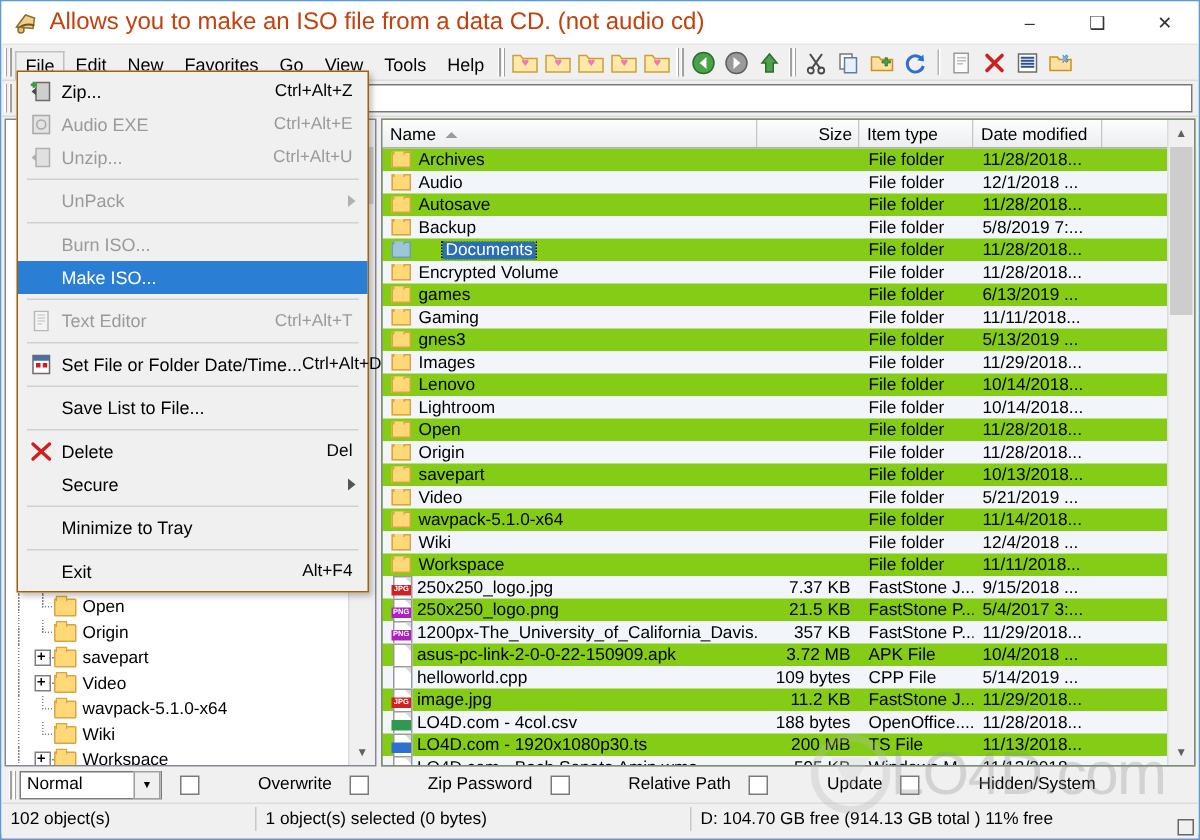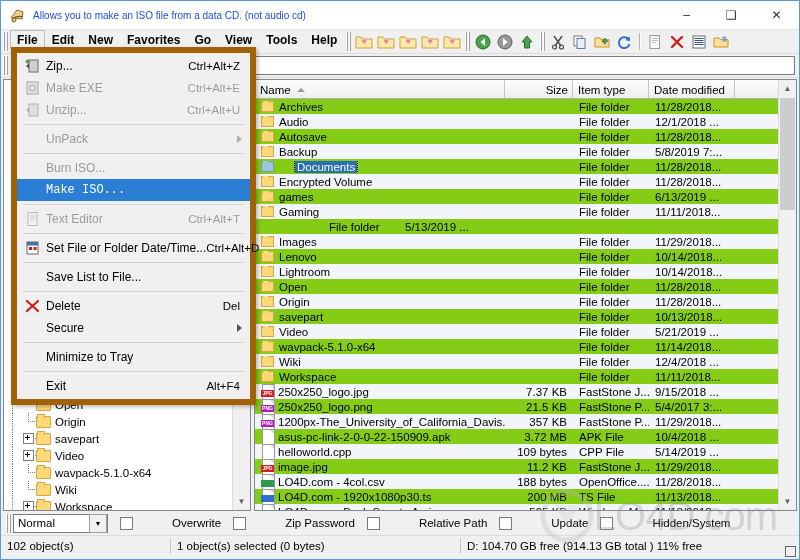--- a/index.html
+++ b/index.html
@@ -11,33 +11,33 @@
     color:#000;
     -webkit-font-smoothing:none;
   }
   .app{position:relative;width:800px;height:560px;box-sizing:border-box;
        border:1px solid #5b9bd5;background:#f0f0f0;}
 
   
   .titlebar{height:28px;background:#ffffff;display:flex;align-items:center;
             border-bottom:1px solid #e5e5e5;}
   .title-icon{width:18px;height:18px;margin:0 6px 0 8px;position:relative;flex:none;}
-  .title-text{font-size:10px;color:#1d4ed8;flex:1;white-space:nowrap;overflow:hidden;}
+  .title-text{font-size:16px;color:#c2410c;flex:1;white-space:nowrap;overflow:hidden;}
   .winbtns{display:flex;height:28px;flex:none;}
   .winbtn{width:45px;height:28px;display:flex;align-items:center;justify-content:center;
           font-size:12px;color:#333;}
 
   
   .toolbar{height:23px;background:#f0f0f0;display:flex;align-items:center;
            border-bottom:1px solid #dcdcdc;position:relative;}
   .grip{width:7px;height:19px;margin:0 1px;flex:none;
         background:linear-gradient(to right,#f0f0f0 0,#f0f0f0 1px,#fff 1px,#fff 2px,#a0a0a0 2px,#a0a0a0 3px,#f0f0f0 3px,#f0f0f0 4px,#fff 4px,#fff 5px,#a0a0a0 5px,#a0a0a0 6px,#f0f0f0 6px);}
   .sep{width:1px;height:17px;background:#b4b4b4;margin:0 4px;flex:none;
        box-shadow:1px 0 0 #ffffff;}
-  .menubar{display:flex;align-items:flex-start;height:23px;font-weight:bold;}
+  .menubar{display:flex;align-items:flex-end;height:23px;}
   .menu-item{padding:3px 7px;font-size:12px;cursor:default;white-space:nowrap;}
   .menu-item.open{background:#f0f0f0;border:1px solid #c0c0c0;border-bottom:none;padding:2px 6px;}
   .tbtn{width:22px;height:21px;display:flex;align-items:center;justify-content:center;flex:none;}
   .tbtn svg{display:block;}
 
   
   .addrwrap{flex:1;display:flex;align-items:center;height:21px;padding-right:4px;}
   .addrbox{flex:1;height:17px;background:#fff;border:1px solid #7a7a7a;
            display:flex;align-items:center;padding:0 2px;}
   .caret{width:7px;height:13px;background:#3399ff;}
@@ -125,29 +125,29 @@
   .status{height:20px;display:flex;align-items:center;background:#f0f0f0;
           border-top:1px solid #dcdcdc;font-size:11.5px;}
   .st{padding:0 6px;border-right:1px solid #c8c8c8;height:16px;display:flex;align-items:center;
       box-sizing:border-box;overflow:hidden;white-space:nowrap;}
   .st.s1{width:170px;}
   .st.s2{width:290px;}
   .st.s3{flex:1;border-right:none;}
 
   
   .dropdown{position:absolute;left:10px;top:46px;width:233px;background:#f0f0f0;
-            border:6px solid #a16207;box-shadow:2px 2px 4px rgba(0,0,0,.25);z-index:40;
+            border:1px solid #a16207;box-shadow:2px 2px 4px rgba(0,0,0,.25);z-index:40;
             padding:2px 0;}
   .mrow{height:22px;display:flex;align-items:center;font-size:12px;padding:0 4px;position:relative;}
   .mrow .mi{width:22px;height:18px;flex:none;display:flex;align-items:center;justify-content:center;}
   .mrow .mlabel{flex:1;padding-left:3px;white-space:nowrap;}
   .mrow .mkey{color:#000;padding-right:6px;white-space:nowrap;font-size:11.5px;}
   .mrow.dis .mlabel,.mrow.dis .mkey{color:#9a9a9a;}
   .mrow.hi{background:#2a7fd4;}
-  .mrow.hi .mlabel{color:#fff;font-family:Liberation Mono, monospace;}
+  .mrow.hi .mlabel{color:#fff;}
   .msep{height:1px;background:#d0d0d0;margin:3px 6px 3px 6px;}
   .msub{width:0;height:0;border-top:4px solid transparent;border-bottom:4px solid transparent;
         border-left:5px solid #555;margin-right:4px;}
   .mrow.dis .msub{border-left-color:#b0b0b0;}
 
   
   .wm{position:absolute;right:22px;bottom:16px;z-index:5;display:flex;align-items:center;
       opacity:.30;pointer-events:none;}
   .wm-text{font-size:40px;color:#8e8e8e;font-family:"Liberation Sans",sans-serif;letter-spacing:-1px;}
   .resize-grip{position:absolute;right:3px;bottom:2px;width:16px;height:12px;display:flex;
@@ -559,20 +559,26 @@
               <span class="lfolder">
                 <i></i>
               </span>
               <span>Gaming</span>
             </div>
             <div class="c-size"></div>
             <div class="c-type">File folder</div>
             <div class="c-date">11/11/2018...</div>
           </div>
           <div class="lrow">
+            <div class="c-name">
+              <span class="lfolder">
+                <i></i>
+              </span>
+              <span>gnes3</span>
+            </div>
             <div class="c-size"></div>
             <div class="c-type">File folder</div>
             <div class="c-date">5/13/2019 ...</div>
           </div>
           <div class="lrow alt">
             <div class="c-name">
               <span class="lfolder">
                 <i></i>
               </span>
               <span>Images</span>
@@ -851,21 +857,21 @@
         <span class="mlabel">Zip...</span>
         <span class="mkey">Ctrl+Alt+Z</span>
       </div>
       <div class="mrow dis">
         <span class="mi">
           <svg width="15" height="14">
             <rect x="2" y="1" width="11" height="12" fill="#e3e3e3" stroke="#a8a8a8"></rect>
             <circle cx="7.5" cy="7" r="3" fill="none" stroke="#a8a8a8"></circle>
           </svg>
         </span>
-        <span class="mlabel">Make EXE</span>
+        <span class="mlabel">Audio EXE</span>
         <span class="mkey">Ctrl+Alt+E</span>
       </div>
       <div class="mrow dis">
         <span class="mi">
           <svg width="15" height="14">
             <rect x="4" y="1" width="9" height="12" fill="#e0e0e0" stroke="#b0b0b0"></rect>
             <path d="M0 7h5M4 4.5 L1 7 L4 9.5z" fill="#b0b0b0"></path>
           </svg>
         </span>
         <span class="mlabel">Unzip...</span>

